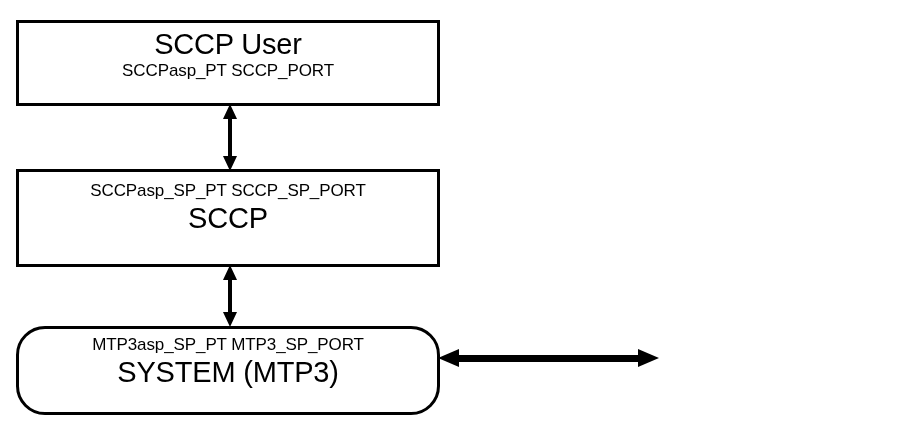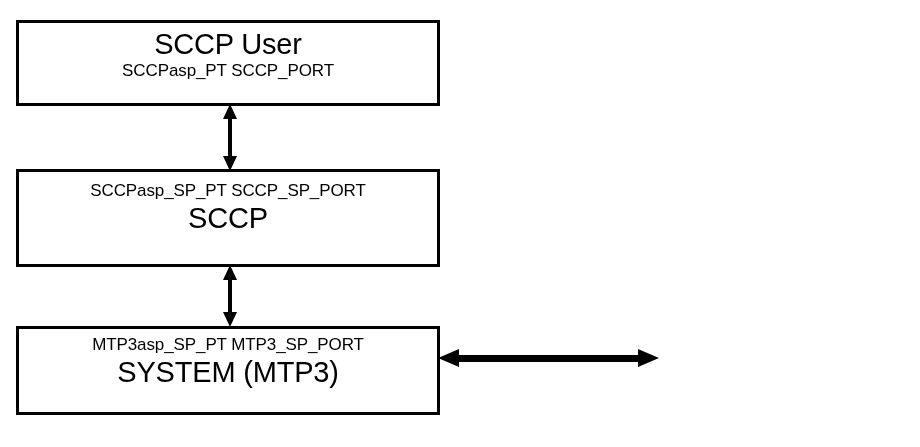--- a/index.html
+++ b/index.html
@@ -40,21 +40,21 @@
   .port-line {
     font-weight: normal;
     font-size: 17px;
     letter-spacing: -0.1px;
     white-space: nowrap;
   }
 
   
   #box-sccp-user  { left: 16px;  top: 20px;  width: 424px; height: 86px; }
   #box-sccp       { left: 16px;  top: 169px; width: 424px; height: 98px; }
-  #box-system     { left: 16px;  top: 326px; width: 424px; height: 89px; }
+  #box-system     { left: 16px;  top: 326px; width: 424px; height: 89px; border-radius: 29px; }
   #box-sut        { left: 657px; top: 40px;  width: 231px; height: 385px; }
 
   #box-sccp-user .box-content  { top: 4px; }
   #box-sccp .box-content       { top: 9px; }
   #box-system .box-content     { top: 6px; }
   #box-sut .box-content        { top: 12px; }
 
   
   .arrow-v {
     position: absolute;

